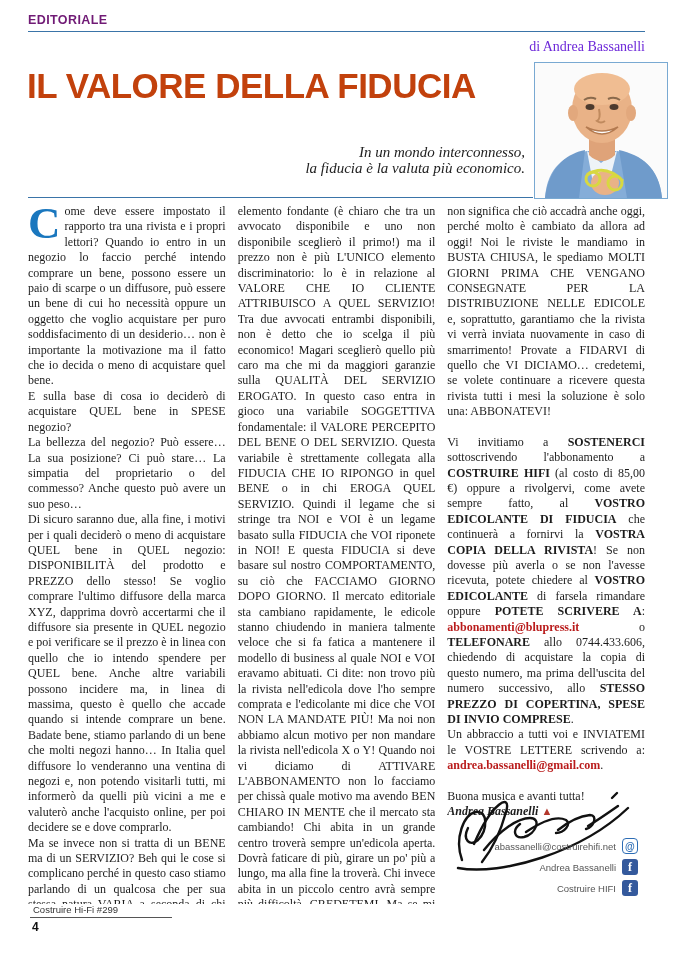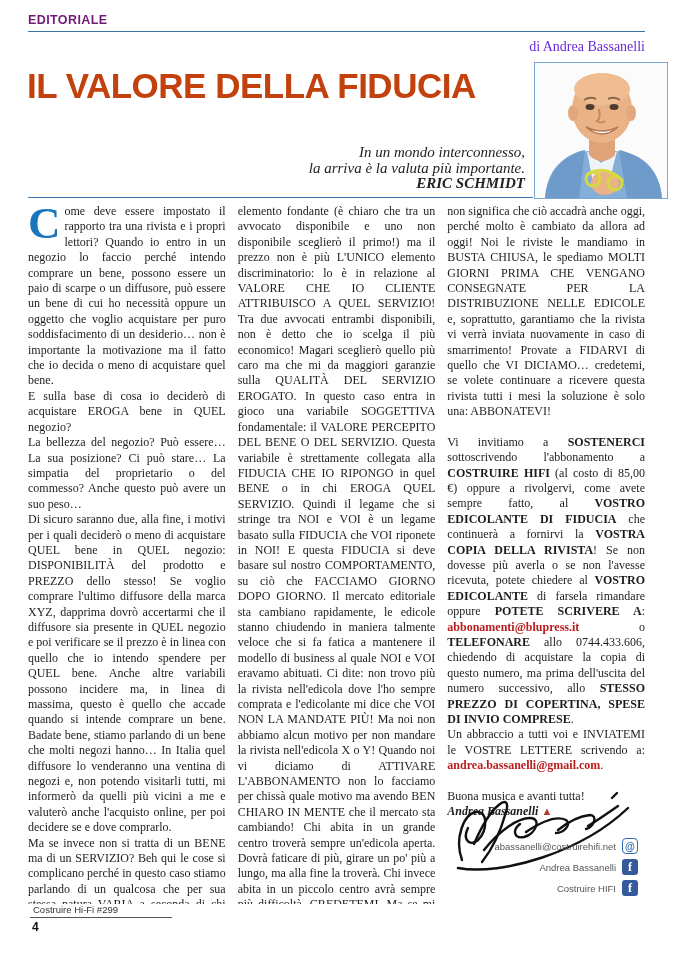--- a/index.html
+++ b/index.html
@@ -95,30 +95,29 @@
 
     <ellipse cx="70" cy="120" rx="14" ry="12" fill="#e9b287"></ellipse>
     <path d="M52,112 Q70,100 88,118" stroke="#d8d840" stroke-width="3" fill="none"></path>
     <circle cx="58" cy="116" r="7" fill="none" stroke="#d8d840" stroke-width="3"></circle>
     <circle cx="80" cy="120" r="7" fill="none" stroke="#d8d840" stroke-width="3"></circle>
   </svg>
 </div>
 
 <div class="abs quote">
   <div>In un mondo interconnesso,</div>
-  <div>la arriva è la valuta più importante.</div>
-  <div class="attribution">ERIC SCHMIDT</div>
+  <div>la fiducia è la valuta più economico.</div>
 </div>
 
 <div class="abs title-rule"></div>
 
 <div class="abs columns">
   <div class="col">
       <p class="dropcap"><span>Come deve essere impostato il rapporto tra una rivista e i propri lettori? Quando io entro in un negozio lo faccio perché intendo comprare un bene, possono essere un paio di scarpe o un diffusore, può essere un bene di cui ho necessità oppure un oggetto che voglio acquistare per puro soddisfacimento di un desiderio… non è importante la motivazione ma il fatto che io decida o meno di acquistare quel bene.</span></p>
-      <p><span>E sulla base di cosa io deciderò di acquistare EROGA bene in QUEL negozio?</span></p>
+      <p><span>E sulla base di cosa io deciderò di acquistare QUEL bene in SPESE negozio?</span></p>
       <p><span>La bellezza del negozio? Può essere… La sua posizione? Ci può stare… La simpatia del proprietario o del commesso? Anche questo può avere un suo peso…</span></p>
       <p><span>Di sicuro saranno due, alla fine, i motivi per i quali deciderò o meno di acquistare QUEL bene in QUEL negozio: DISPONIBILITÀ del prodotto e PREZZO dello stesso! Se voglio comprare l'ultimo diffusore della marca XYZ, dapprima dovrò accertarmi che il diffusore sia presente in QUEL negozio e poi verificare se il prezzo è in linea con quello che io intendo spendere per QUEL bene. Anche altre variabili possono incidere ma, in linea di massima, questo è quello che accade quando si intende comprare un bene. Badate bene, stiamo parlando di un bene che molti negozi hanno… In Italia quel diffusore lo venderanno una ventina di negozi e, non potendo visitarli tutti, mi informerò da quelli più vicini a me e valuterò anche l'acquisto online, per poi decidere se e dove comprarlo.</span></p>
       <p><span>Ma se invece non si tratta di un BENE ma di un SERVIZIO? Beh qui le cose si complicano perché in questo caso stiamo parlando di un qualcosa che per sua stessa natura VARIA a seconda di chi quel servizio lo eroga.</span></p>
     </div>
   <div class="col">
       <p><span>elemento fondante (è chiaro che tra un avvocato disponibile e uno non disponibile sceglierò il primo!) ma il prezzo non è più L'UNICO elemento discriminatorio: lo è in relazione al VALORE CHE IO CLIENTE ATTRIBUISCO A QUEL SERVIZIO! Tra due avvocati entrambi disponibili, non è detto che io scelga il più economico! Magari sceglierò quello più caro ma che mi da maggiori garanzie sulla QUALITÀ DEL SERVIZIO EROGATO. In questo caso entra in gioco una variabile SOGGETTIVA fondamentale: il VALORE PERCEPITO DEL BENE O DEL SERVIZIO. Questa variabile è strettamente collegata alla FIDUCIA CHE IO RIPONGO in quel BENE o in chi EROGA QUEL SERVIZIO. Quindi il legame che si stringe tra NOI e VOI è un legame basato sulla FIDUCIA che VOI riponete in NOI! E questa FIDUCIA si deve basare sul nostro COMPORTAMENTO, su ciò che FACCIAMO GIORNO DOPO GIORNO. Il mercato editoriale sta cambiano rapidamente, le edicole stanno chiudendo in maniera talmente veloce che si fa fatica a mantenere il modello di business al quale NOI e VOI eravamo abituati. Ci dite: non trovo più la rivista nell'edicola dove l'ho sempre comprata e l'edicolante mi dice che VOI NON LA MANDATE PIÙ! Ma noi non abbiamo alcun motivo per non mandare la rivista nell'edicola X o Y! Quando noi vi diciamo di ATTIVARE L'ABBONAMENTO non lo facciamo per chissà quale motivo ma avendo BEN CHIARO IN MENTE che il mercato sta cambiando! Chi abita in un grande centro troverà sempre un'edicola aperta. Dovrà faticare di più, girare un po' più a lungo, ma alla fine la troverà. Chi invece abita in un piccolo centro avrà sempre più difficoltà, CREDETEMI. Ma se mi abbono alla rivista e questa non mi arriva o qualcuno me la ruba?</span></p>
     </div>
   <div class="col">
       <p><span>non significa che ciò accadrà anche oggi, perché molto è cambiato da allora ad oggi! Noi le riviste le mandiamo in BUSTA CHIUSA, le spediamo MOLTI GIORNI PRIMA CHE VENGANO CONSEGNATE PER LA DISTRIBUZIONE NELLE EDICOLE e, soprattutto, garantiamo che la rivista vi verrà inviata nuovamente in caso di smarrimento! Provate a FIDARVI di quello che VI DICIAMO… credetemi, se volete continuare a ricevere questa rivista tutti i mesi la soluzione è solo una: ABBONATEVI!</span></p>
       <p class="gap"><span>Vi invitiamo a </span><span class="b">SOSTENERCI</span><span> sottoscrivendo l'abbonamento a </span><span class="b">COSTRUIRE HIFI</span><span> (al costo di 85,00 €) oppure a rivolgervi, come avete sempre fatto, al </span><span class="b">VOSTRO EDICOLANTE DI FIDUCIA</span><span> che continuerà a fornirvi la </span><span class="b">VOSTRA COPIA DELLA RIVISTA</span><span>! Se non dovesse più averla o se non l'avesse ricevuta, potete chiedere al </span><span class="b">VOSTRO EDICOLANTE</span><span> di farsela rimandare oppure </span><span class="b">POTETE SCRIVERE A</span><span>: </span><span class="link">abbonamenti@blupress.it</span><span> o </span><span class="b">TELEFONARE</span><span> allo 0744.433.606, chiedendo di acquistare la copia di questo numero, ma prima dell'uscita del numero successivo, allo </span><span class="b">STESSO PREZZO DI COPERTINA, SPESE DI INVIO COMPRESE</span><span>.</span></p>

